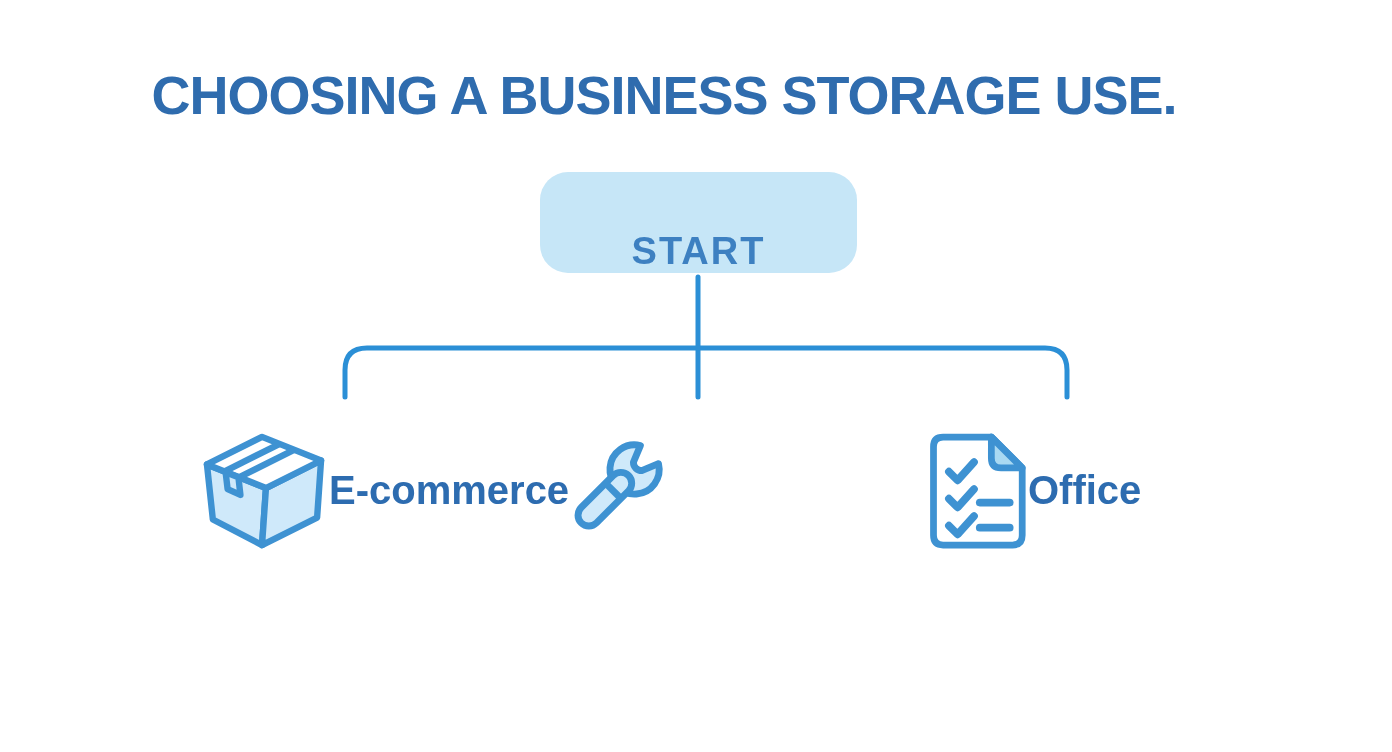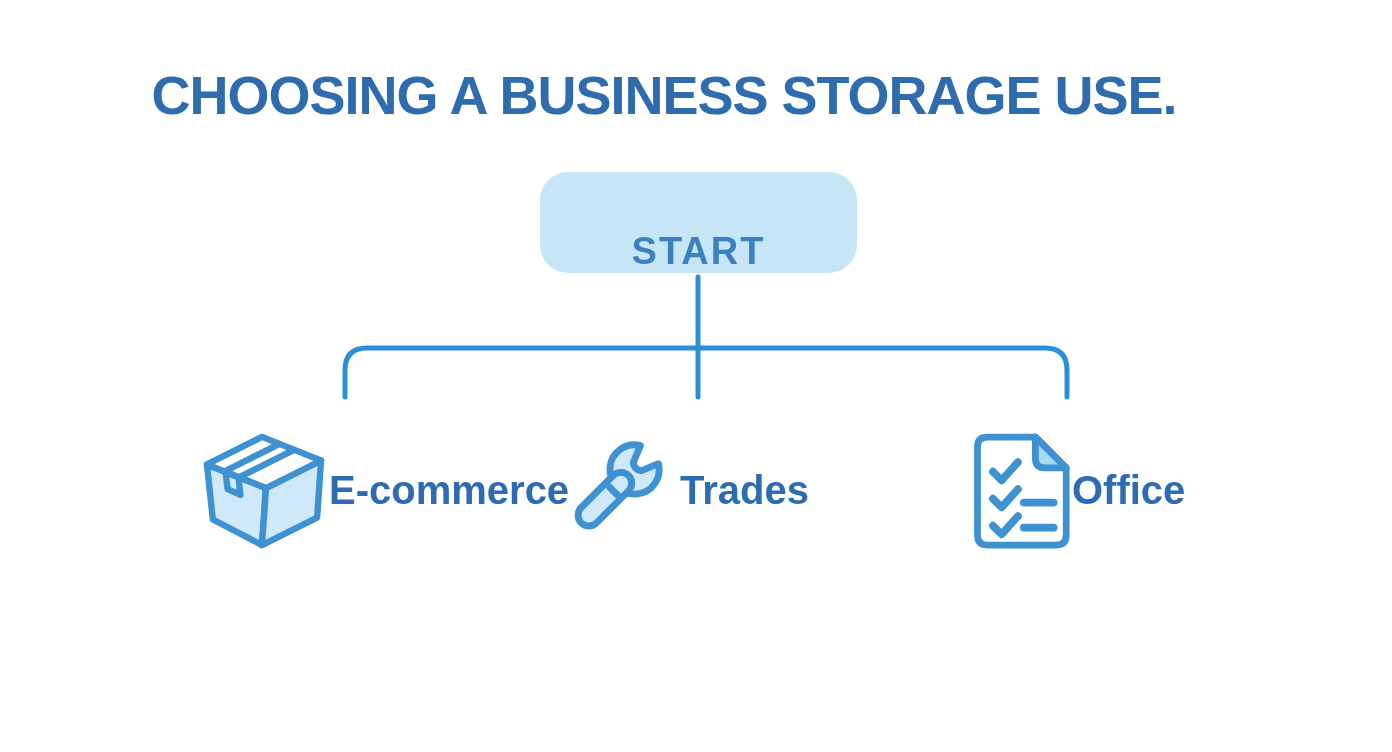--- a/index.html
+++ b/index.html
@@ -81,21 +81,21 @@
   }
   .branch .branch-label{
     margin-top:40px;
     font-size:40px;
     font-weight:700;
     color:var(--label-text);
     white-space:nowrap;
   }
   .b0{left:349px;}
   .b1{left:702px;}
-  .b2{left:1114px;}
+  .b2{left:1070px;}
 </style>
 </head>
 <body>
 
 <div class="canvas">
 
   <h1 class="title">CHOOSING A BUSINESS STORAGE USE.</h1>
 
   <div class="start-node">
     <span>START</span>
@@ -125,21 +125,20 @@
   <div class="branch b1">
     <div class="icon-slot">
       <svg width="128" height="128" viewBox="0 0 130 130" xmlns="http://www.w3.org/2000/svg">
         <g transform="rotate(45 65 62)" fill="var(--icon-fill)" stroke="var(--icon-stroke)" stroke-width="7" stroke-linejoin="round">
           <path d="M52,14 A25,25 0 1,0 78,14 L71,31 A8.5,8.5 0 0,1 59,31 Z"></path>
           <rect x="54" y="44" width="22" height="68" rx="11"></rect>
           <line x1="55" y1="66" x2="75" y2="66" fill="none" stroke-linecap="butt"></line>
         </g>
       </svg>
     </div>
-    <div class="branch-label">Trades</div>
   </div>
 
   <div class="branch b2">
     <div class="icon-slot">
       <svg width="108" height="120" viewBox="0 0 112 124" xmlns="http://www.w3.org/2000/svg">
         <path d="M24,6 H74 L106,38 V108 Q106,118 96,118 H24 Q14,118 14,108 V16 Q14,6 24,6 Z" fill="#ffffff" stroke="var(--icon-stroke)" stroke-width="7" stroke-linejoin="round"></path>
         <path d="M74,6 V28 Q74,38 84,38 H106 Z" fill="var(--doc-fold-fill)" stroke="var(--icon-stroke)" stroke-width="7" stroke-linejoin="round"></path>
         <g fill="none" stroke="var(--icon-stroke)" stroke-width="8" stroke-linecap="round" stroke-linejoin="round">
           <path d="M30,42 l9,9 l17,-19"></path>
           <path d="M30,70 l9,9 l17,-19"></path>

